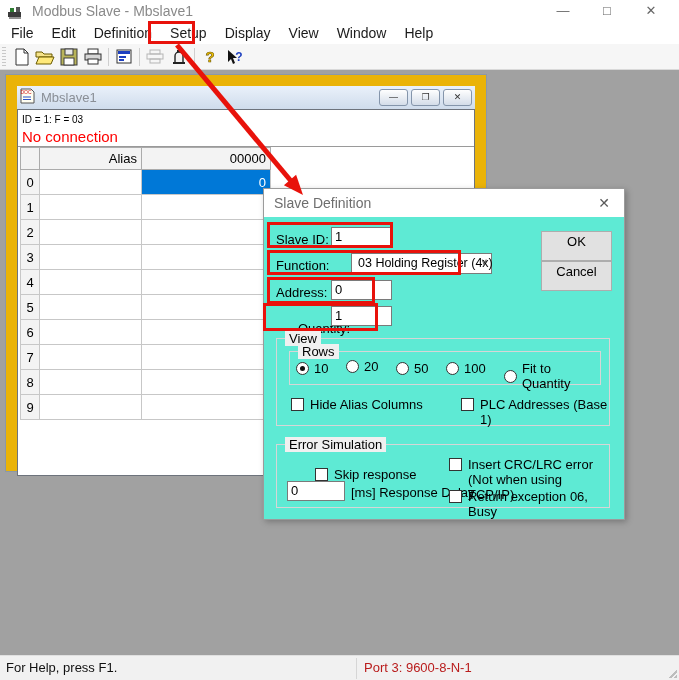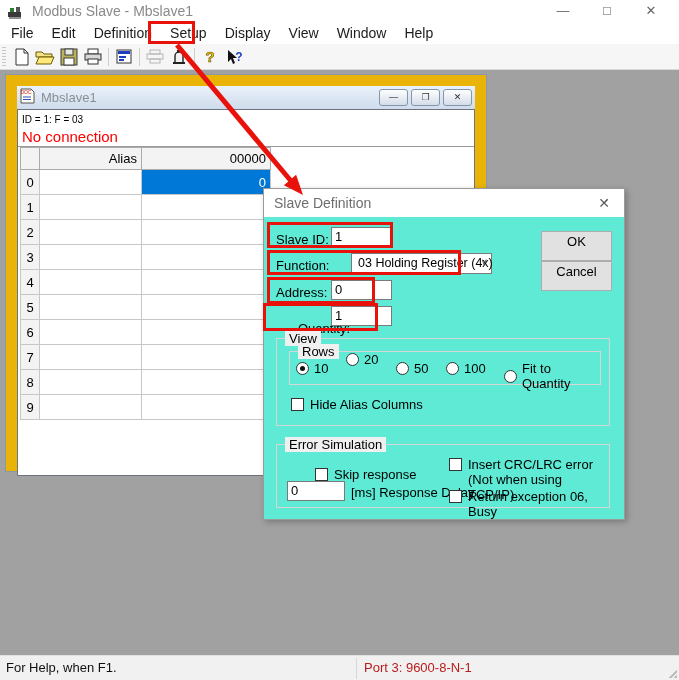--- a/index.html
+++ b/index.html
@@ -284,41 +284,45 @@
   <span class="dlg-btn" style="left:277px; top:72px;">Cancel</span>
 
   <div class="group" style="left:12px; top:149px; width:334px; height:88px;">
     <span class="group-label">View</span>
     <div class="group" style="left:12px; top:12px; width:312px; height:34px;">
       <span class="group-label">Rows</span>
       <span class="radio" style="left:6px; top:9px;">
           <span class="rb on"></span>
           <span>10</span>
         </span>
-      <span class="radio" style="left:56px; top:0;align-items:center;">
+      <span class="radio" style="left:56px; top:7px;align-items:center;">
           <span class="rb"></span>
           <span>20</span>
         </span>
       <span class="radio" style="left:106px; top:9px;">
           <span class="rb"></span>
           <span>50</span>
         </span>
       <span class="radio" style="left:156px; top:9px;">
           <span class="rb"></span>
           <span>100</span>
         </span>
       <span class="radio" style="left:214px; top:9px;">
           <span class="rb"></span>
           <span>Fit to Quantity</span>
         </span>
     </div>
     <span class="check" style="left:14px; top:58px;">
         <span class="cb"></span>
         <span>Hide Alias Columns</span>
       </span>
+    <span class="check" style="left:184px; top:58px;">
+        <span class="cb"></span>
+        <span>PLC Addresses (Base 1)</span>
+      </span>
   </div>
 
   <div class="group" style="left:12px; top:255px; width:334px; height:64px;">
     <span class="group-label">Error Simulation</span>
     <span class="check" style="left:10px; top:22px;padding-left:28px;">
         <span class="cb"></span>
         <span>Skip response</span>
       </span>
     <span class="dlg-input" style="left:10px; top:36px; width:58px; height:20px;">0</span>
     <span class="subnote" style="left:74px; top:40px;">[ms] Response Delay</span>
@@ -328,21 +332,21 @@
       </span>
     <span class="subnote" style="left:191px; top:27px;">(Not when using TCP/IP)</span>
     <span class="check" style="left:172px; top:44px;">
         <span class="cb"></span>
         <span>Return exception 06, Busy</span>
       </span>
   </div>
 </div>
 
 <div class="statusbar">
-  <span class="sb-left">For Help, when F1.</span>
+  <span class="sb-left">For Help, press F1.</span>
   <span class="sb-sep"></span>
   <span class="sb-right">Port 3: 9600-8-N-1</span>
   <span class="sb-grip"></span>
 </div>
 
 <div class="anno" style="left:148px; top:21px; width:47px; height:23px;"></div>
 <div class="anno" style="left:267px; top:222px; width:126px; height:26px;"></div>
 <div class="anno" style="left:267px; top:250px; width:194px; height:25px;"></div>
 <div class="anno" style="left:267px; top:277px; width:108px; height:27px;"></div>
 <div class="anno" style="left:263px; top:303px; width:115px; height:28px;"></div>

